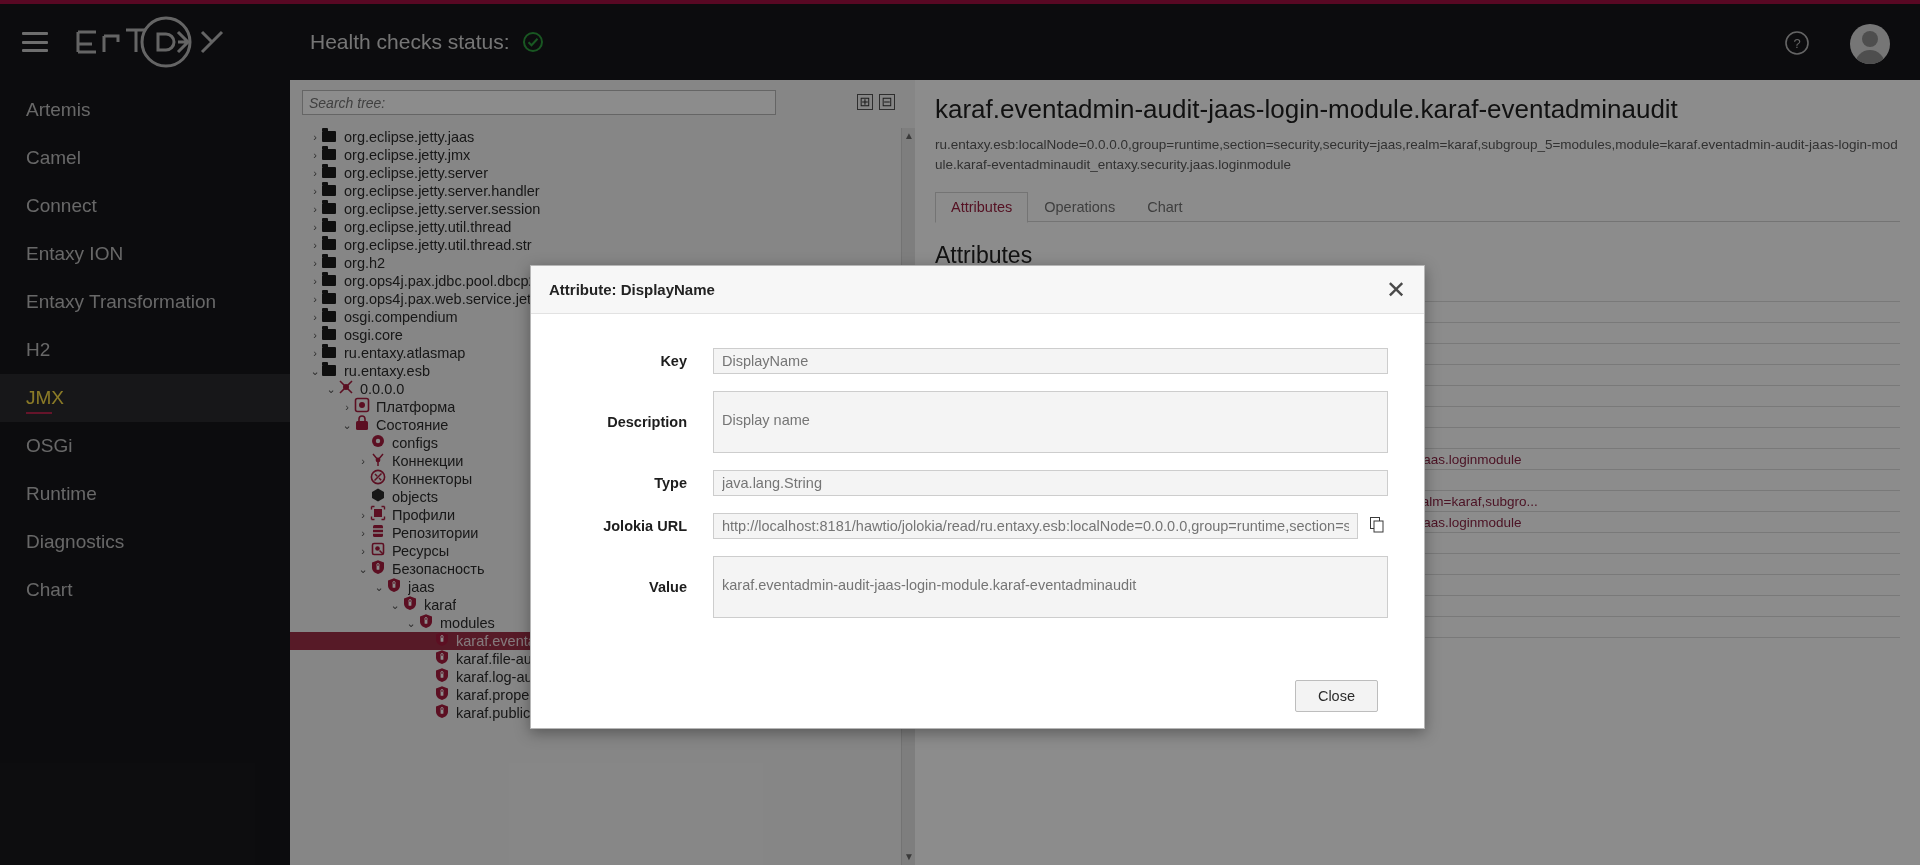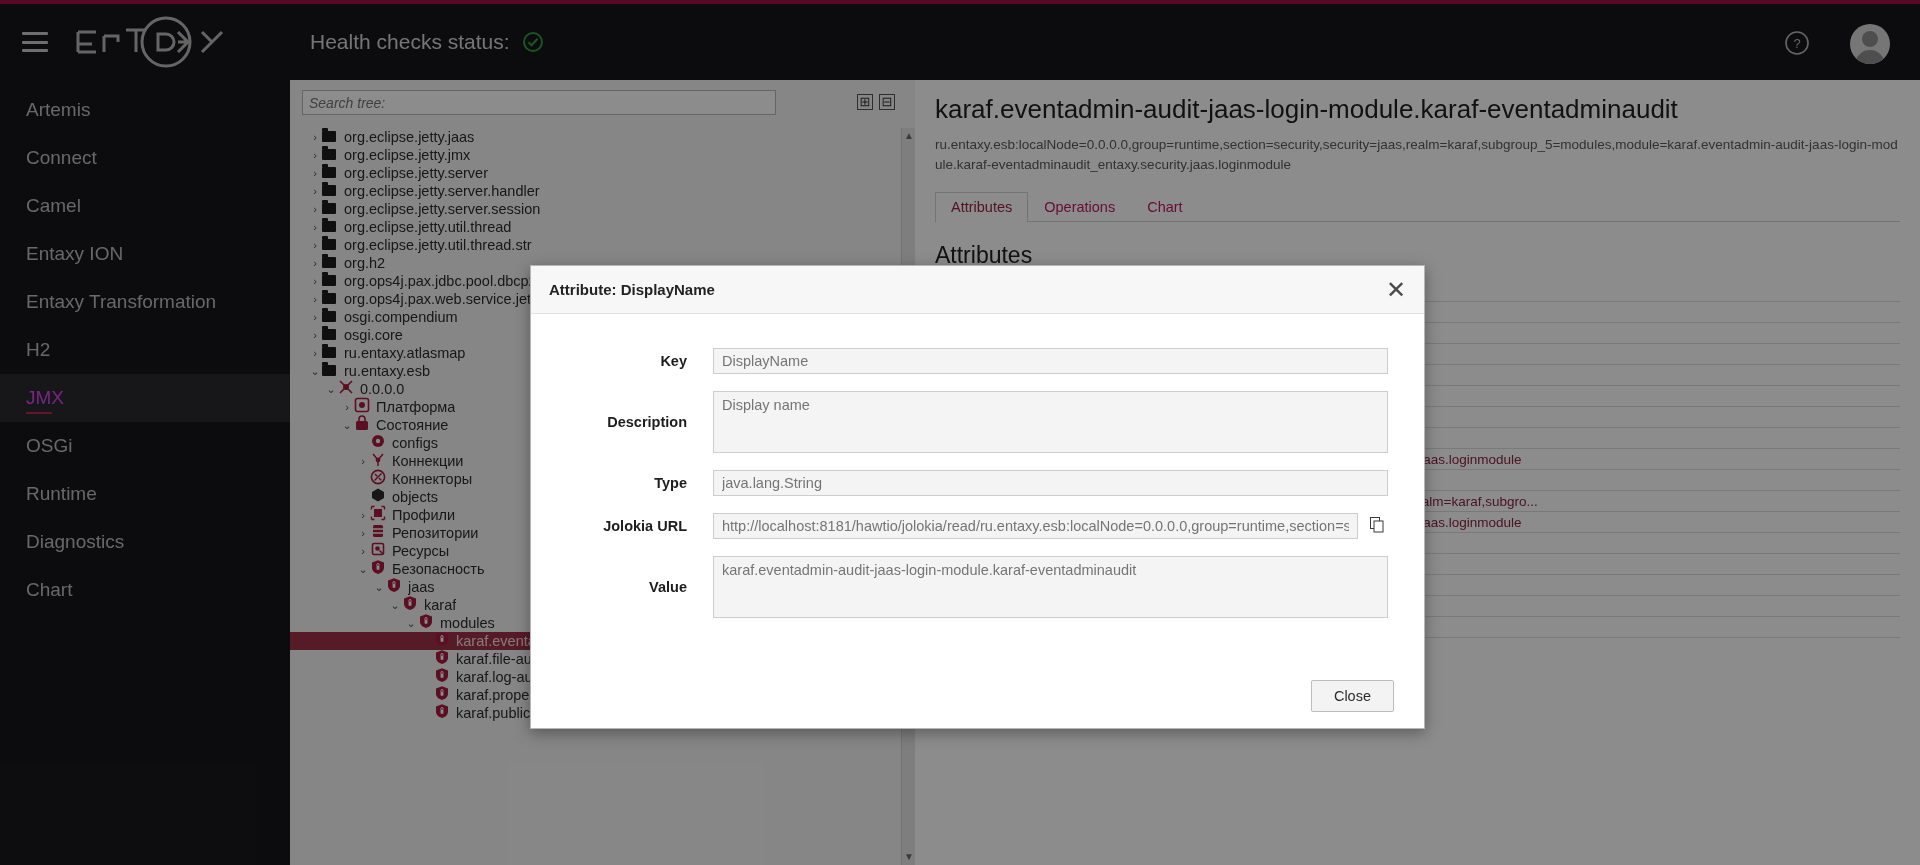--- a/index.html
+++ b/index.html
@@ -57,21 +57,21 @@
     width: 290px; height: 785px;
     background: #17171b;
     padding-top: 6px;
   }
   .side-item {
     height: 48px; line-height: 48px;
     padding-left: 26px;
     color: #bdbdbd; font-size: 19px;
     cursor: pointer; position: relative;
   }
-  .side-item.active { background: #2a2a2e; color: #d946ef; }
+  .side-item.active { background: #2a2a2e; color: #fde047; }
   .side-item.active::after {
     content: ""; position: absolute; left: 26px; bottom: 8px;
     width: 26px; height: 2px; background: #b8264e;
   }
 
   
   #tree-panel {
     position: absolute; top: 80px; left: 290px;
     width: 625px; height: 785px;
     background: #f5f5f5;
@@ -154,21 +154,21 @@
     font-size: 26px; color: #1f1f1f; font-weight: 400;
     white-space: nowrap;
   }
   #detail-sub {
     margin-top: 10px; font-size: 13.5px; color: #5a5a5a;
     line-height: 20px; word-break: break-all; max-width: 980px;
   }
   #tabs { margin-top: 16px; border-bottom: 1px solid #d3d3d3; height: 31px; }
   .tab {
     display: inline-block; padding: 6px 15px 7px 15px;
-    font-size: 14.5px; color: #be185d; cursor: pointer;
+    font-size: 14.5px; color: #737373; cursor: pointer;
     border: 1px solid transparent; border-bottom: none;
     position: relative; top: 1px;
   }
   .tab.active {
     color: #9b2040; background: #fff;
     border-color: #d3d3d3; border-bottom: 1px solid #fff;
   }
   #attrs-heading { margin-top: 20px; font-size: 23px; color: #222; font-weight: 400; }
   #attr-table { margin-top: 12px; width: 965px; }
   .attr-row {
@@ -212,36 +212,36 @@
     line-height: 26px;
   }
   .finput {
     flex: 1; border: 1px solid #cdcdcd; background: #f4f4f4;
     font-size: 14.5px; color: #8a8a8a; padding: 4px 8px;
     font-family: "Liberation Sans", sans-serif; outline: none;
     height: 26px;
   }
   .ftextarea {
     flex: 1; border: 1px solid #cdcdcd; background: #f4f4f4;
-    font-size: 14.5px; color: #a21caf; padding: 5px 8px;
+    font-size: 14.5px; color: #a21caf; padding: 20px 8px;
     font-family: "Liberation Sans", sans-serif; outline: none;
     resize: none;
   }
   #desc-area { height: 62px; }
   #value-area { height: 62px; }
   .url-wrap { flex: 1; display: flex; align-items: center; }
   .url-wrap .finput { flex: 1; }
   #copy-icon {
     width: 22px; flex: 0 0 22px; margin-left: 8px;
     cursor: pointer; text-align: center; color: #3b3b3b; font-size: 15px;
   }
   #modal-footer {
     position: absolute; bottom: 0; left: 0; width: 100%;
     height: 64px; display: flex; align-items: center;
-    justify-content: flex-end; padding-right: 30px;
+    justify-content: flex-end; padding-right: 46px;
   }
   #close-button {
     padding: 7px 22px; font-size: 14.5px;
     background: #f3f3f3; border: 1px solid #bdbdbd;
     color: #2b2b2b; cursor: pointer; border-radius: 2px;
     font-family: "Liberation Sans", sans-serif;
   }
 </style>
 </head>
 <body>
@@ -287,22 +287,22 @@
   </div>
 
   <div id="avatar">
     <div class="head"></div>
       <div class="body"></div>
   </div>
 </div>
 
 <div id="sidebar">
     <div class="side-item"><span>Artemis</span></div>
+    <div class="side-item"><span>Camel</span></div>
     <div class="side-item"><span>Connect</span></div>
-    <div class="side-item"><span>Camel</span></div>
     <div class="side-item"><span>Entaxy ION</span></div>
     <div class="side-item"><span>Entaxy Transformation</span></div>
     <div class="side-item"><span>H2</span></div>
     <div class="side-item active"><span>JMX</span></div>
     <div class="side-item"><span>OSGi</span></div>
     <div class="side-item"><span>Runtime</span></div>
     <div class="side-item"><span>Diagnostics</span></div>
     <div class="side-item"><span>Chart</span></div>
   </div>
 

